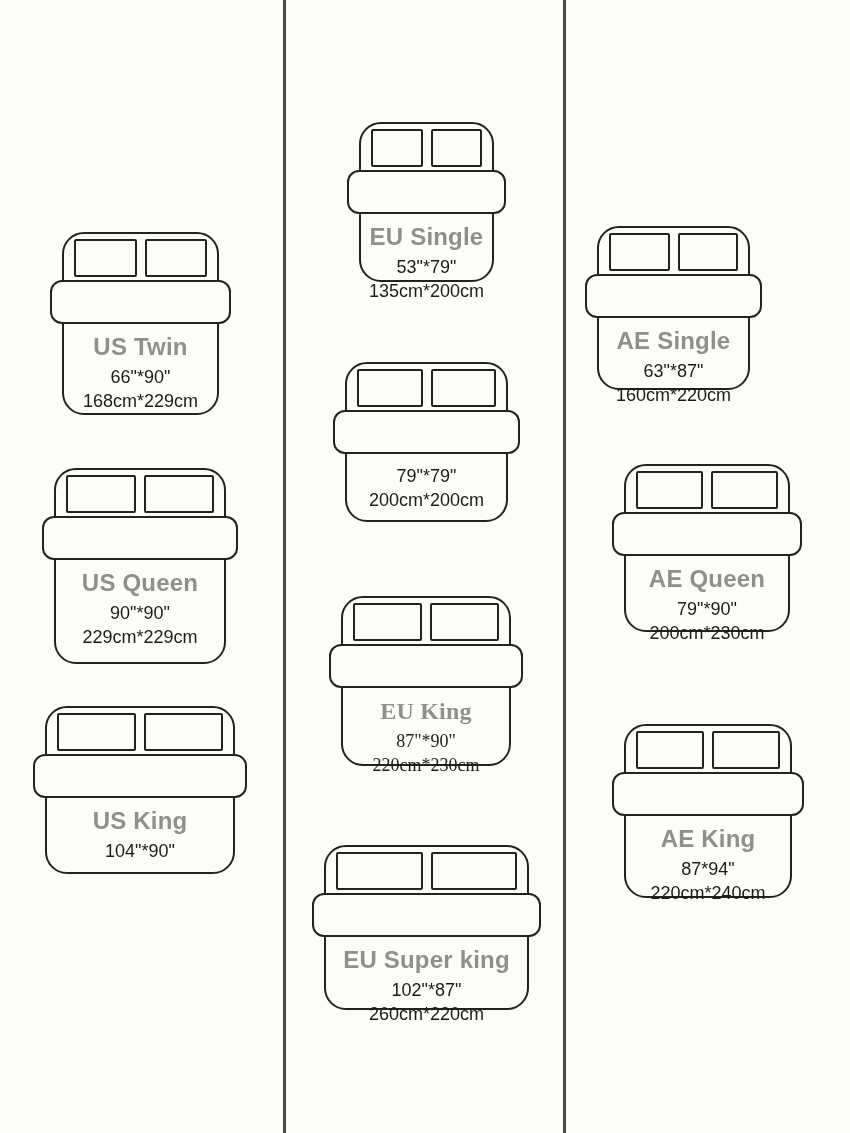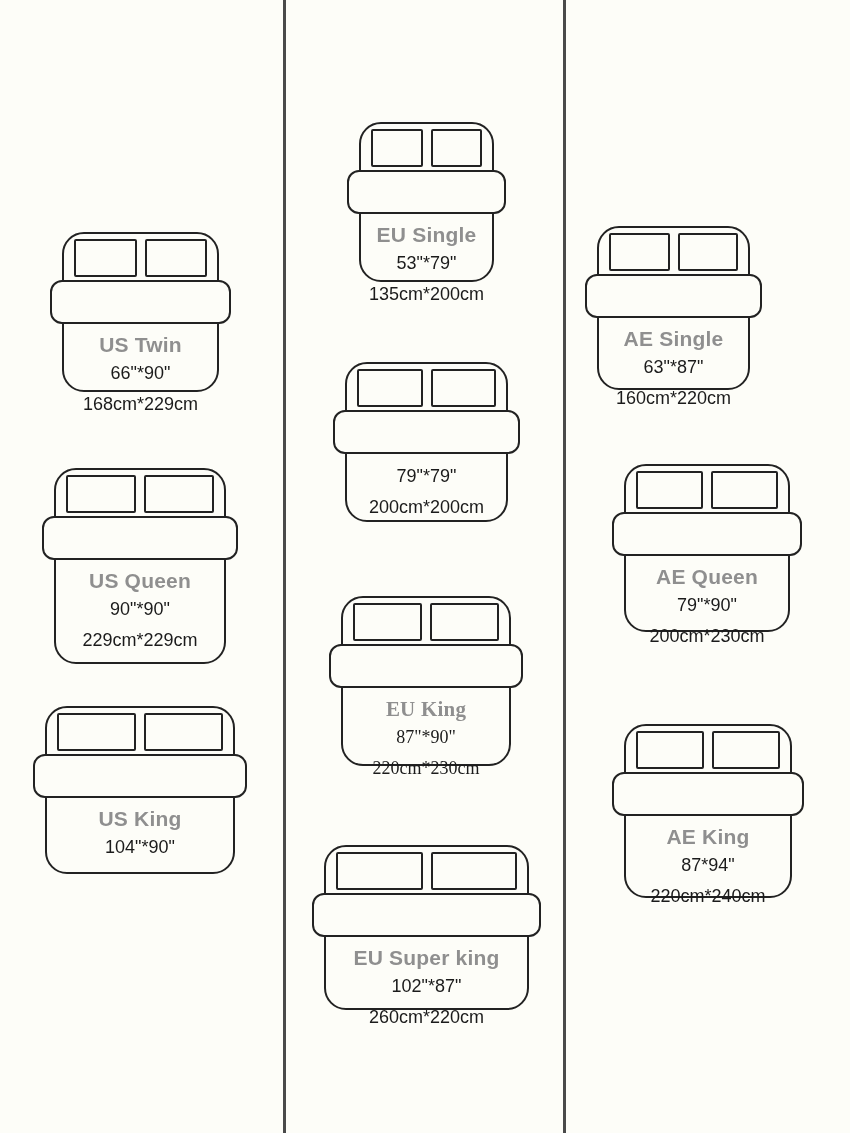--- a/index.html
+++ b/index.html
@@ -99,47 +99,47 @@
     right: 0;
     top: 100px;
     text-align: center;
     line-height: 1.28;
     pointer-events: none;
   }
   .bed-name {
     display: block;
     color: #8f8f8f;
     font-weight: bold;
-    font-size: 21px;
+    font-size: 24px;
     letter-spacing: .2px;
     white-space: nowrap;
   }
   .bed-inch, .bed-cm {
     display: block;
     color: #1b1b1b;
     font-weight: normal;
     font-size: 18px;
     white-space: nowrap;
   }
   .bed-inch { margin-top: 3px; }
-  .bed-cm   { margin-top: 8px; }
+  .bed-cm   { margin-top: 1px; }
 </style>
 </head>
 <body>
 
 <div id="chart">
 
   <div class="divider d1"></div>
   <div class="divider d2"></div>
 
   <div class="column c-us"></div>
   <div class="column c-eu"></div>
   <div class="column c-ae"></div>
 
-<div class="bed" style="left: 62px; top: 232px; width: 157px; height: 160px;">
+<div class="bed" style="left: 62px; top: 232px; width: 157px; height: 183px;">
       <div class="bed-body"></div>
       <div class="pillow-row">
         <div class="pillow"></div>
         <div class="pillow"></div>
       </div>
       <div class="blanket"></div>
       <div class="bed-label">
         <span class="bed-name">US Twin</span>
         <span class="bed-inch">66"*90"</span>
         <span class="bed-cm">168cm*229cm</span>

